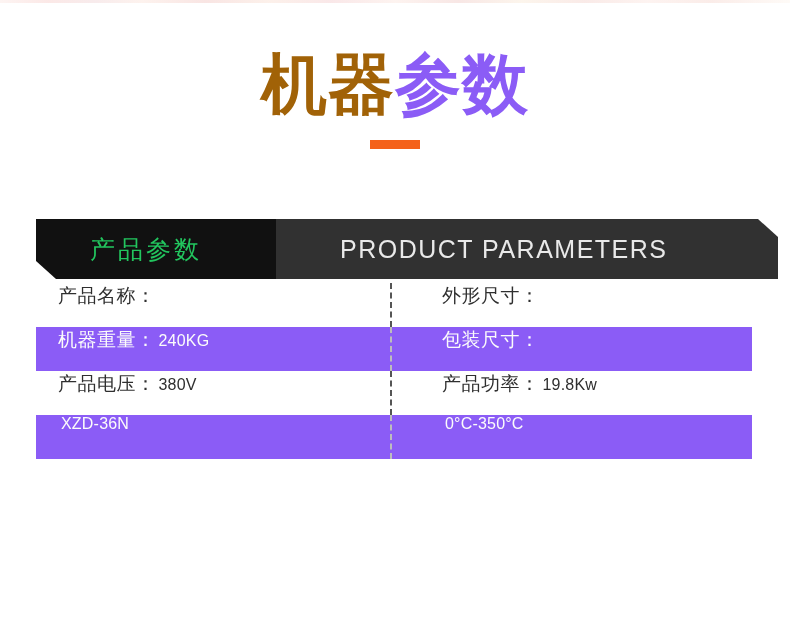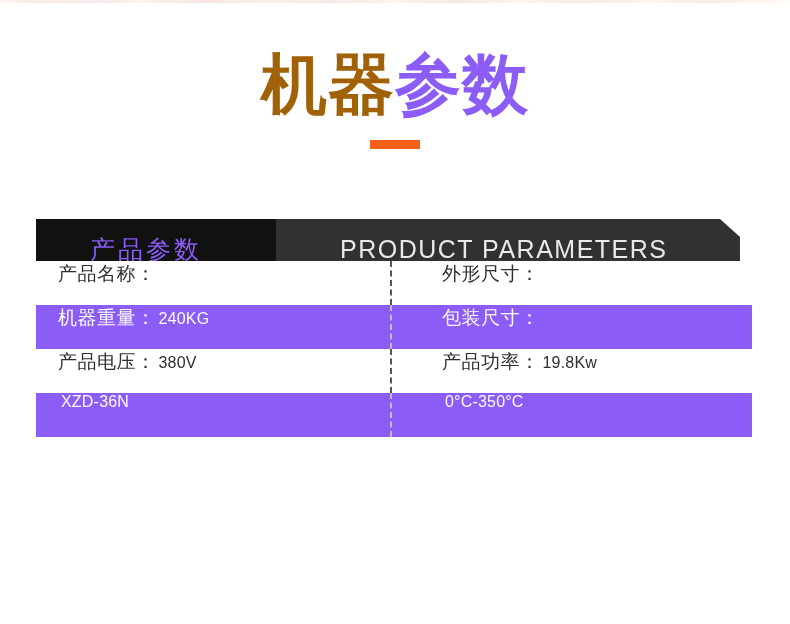--- a/index.html
+++ b/index.html
@@ -71,52 +71,52 @@
     width: 240px;
     height: 60px;
     background: #111111;
     -webkit-clip-path: polygon(0 0, 100% 0, 100% 100%, 20px 100%, 0 calc(100% - 18px));
     clip-path: polygon(0 0, 100% 0, 100% 100%, 20px 100%, 0 calc(100% - 18px));
     display: flex;
     align-items: center;
   }
   .banner-left-label {
     margin-left: 54px;
-    color: #8b5cf6;
+    color: #22c55e;
     font-family: Liberation Serif, serif;
     font-size: 25px;
     letter-spacing: 3px;
     white-space: nowrap;
   }
   .banner-right {
     position: absolute;
     left: 240px;
     top: 0;
-    width: 464px;
+    width: 502px;
     height: 60px;
     background: #313131;
     -webkit-clip-path: polygon(0 0, calc(100% - 20px) 0, 100% 18px, 100% 100%, 0 100%);
     clip-path: polygon(0 0, calc(100% - 20px) 0, 100% 18px, 100% 100%, 0 100%);
     display: flex;
     align-items: center;
   }
   .banner-right-label {
     margin-left: 64px;
     color: #e9e9e9;
     font-family: "Liberation Sans", "DejaVu Sans", sans-serif;
     font-size: 25px;
     letter-spacing: 1.5px;
     white-space: nowrap;
   }
 
   
   .spec-table {
     position: absolute;
     left: 36px;
-    top: 261px;
+    top: 283px;
     width: 716px;
   }
   .spec-row {
     position: relative;
     height: 44px;
     display: flex;
     align-items: center;
   }
   .spec-row.light { background: #ffffff; }
   .spec-row.dark  { background: #8b5cf6; }

